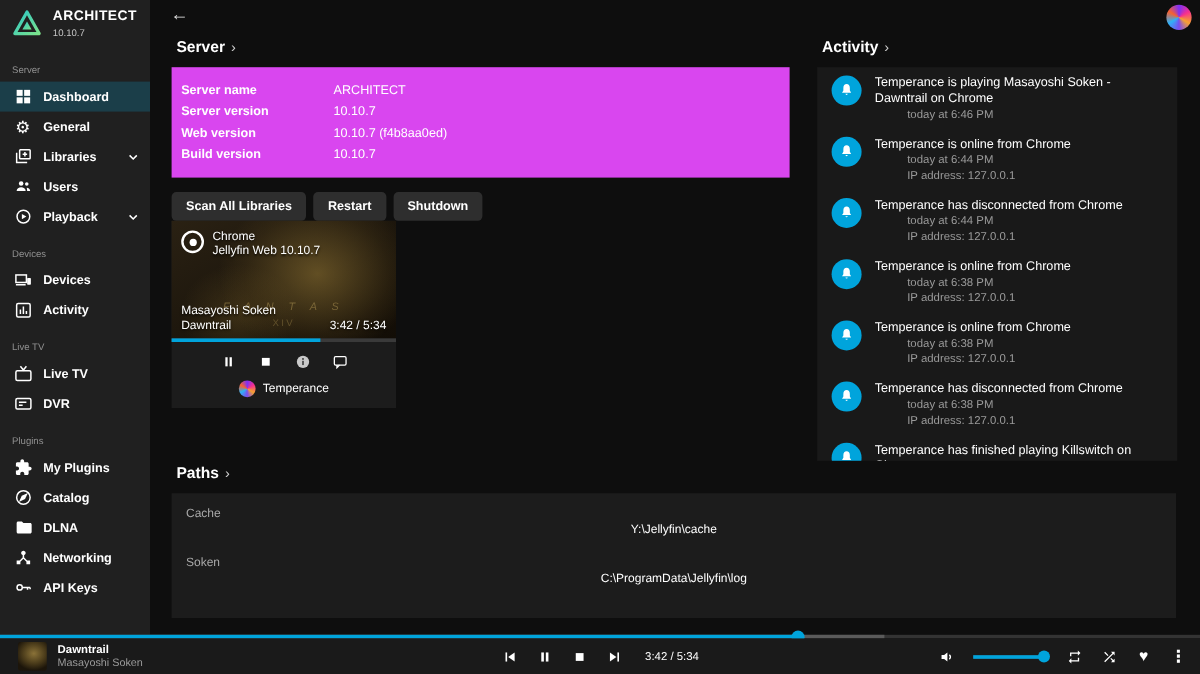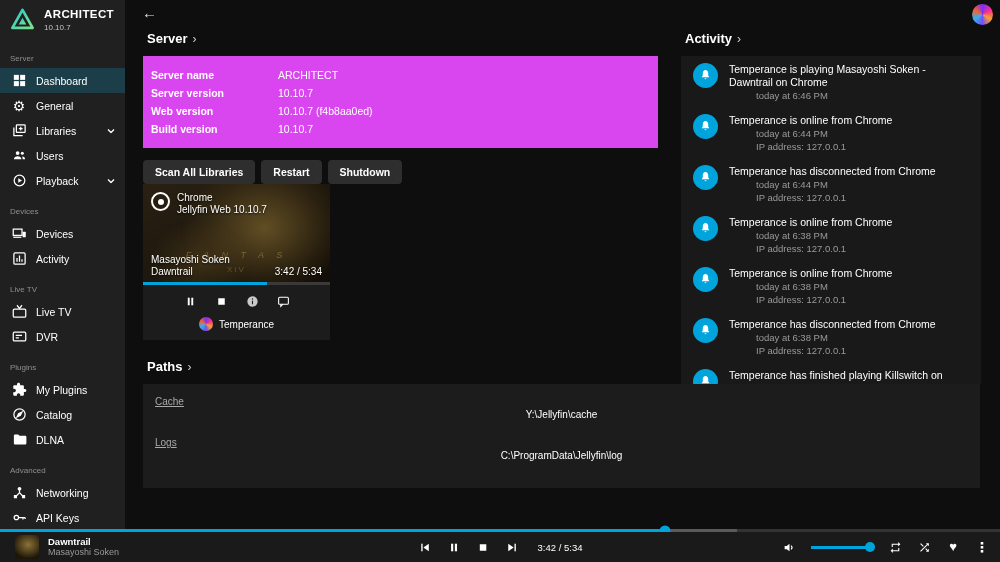--- a/index.html
+++ b/index.html
@@ -12,21 +12,21 @@
   .brand-logo { width:27px; height:27px; flex:none; }
   .brand-text { margin-left:8px; padding-top:2px; }
   .brand-name { font-size:11.5px; font-weight:bold; letter-spacing:.4px; }
   .brand-ver { font-size:8px; color:#c4c4c4; margin-top:3px; }
   .ssec { font-size:8px; color:#8f8f8f; padding:14px 0 5px 10px; }
   .sitem { display:flex; align-items:center; height:25px; padding-left:11px; position:relative; cursor:pointer; }
   .sitem.active { background:#1b3e49; }
   .sicon { width:16px; height:16px; display:flex; align-items:center; justify-content:center; color:#fff; flex:none; }
   .sicon svg { width:15px; height:15px; }
   .gear-glyph { font-size:14px; line-height:16px; }
-  .slabel { font-size:10.5px; font-weight:400; margin-left:9px; white-space:nowrap; }
+  .slabel { font-size:10.5px; font-weight:700; margin-left:9px; white-space:nowrap; }
   .schev { position:absolute; right:10px; top:50%; transform:translateY(-50%); display:flex; }
 
   
   .main { position:absolute; left:125px; top:0; right:0; height:529px; background:#0e0e0e; overflow:hidden; }
   .back { position:absolute; left:17px; top:4px; font-size:15px; color:#e0e0e0; cursor:pointer; }
   .avatar { position:absolute; right:7px; top:4px; width:21px; height:21px; border-radius:50%;
     background:conic-gradient(#7b2ff7,#f72f8e,#f7a12f,#7a4df0,#2fb1f7,#f7612f,#7b2ff7); cursor:pointer; }
   .colL { position:absolute; left:18px; top:31px; width:515px; }
   .colR { position:absolute; left:556px; top:31px; width:300px; }
   .h { font-size:13px; font-weight:600; margin:0 0 10px 4px; cursor:pointer; }
@@ -58,24 +58,24 @@
     font-size:10px; line-height:12px; text-shadow:0 1px 2px rgba(0,0,0,.8); }
   .devprog { height:3px; background:#3a3a3a; position:relative; cursor:pointer; }
   .devprog .fill { position:absolute; left:0; top:0; height:100%; background:#00a4dc; }
   .devctl { display:flex; justify-content:center; align-items:center; gap:17px; padding:9px 0 3px; }
   .devctl .cbtn { width:14px; height:14px; display:flex; align-items:center; justify-content:center; color:#fff; cursor:pointer; }
   .devctl svg { width:13px; height:13px; }
   .devuser { display:flex; justify-content:center; align-items:center; gap:6px; padding:6px 0 9px; font-size:10px; }
   .mini-avatar { width:14px; height:14px; border-radius:50%;
     background:conic-gradient(#7b2ff7,#f72f8e,#f7a12f,#7a4df0,#2fb1f7,#f7612f,#7b2ff7); }
 
-  .pathsheading { margin-top:19px; }
+  .pathsheading { margin-top:46px; }
   .pathscard { background:#1c1c1c; width:837px; padding:11px 12px; }
   .pentry { margin-bottom:14px; }
-  .plab { font-size:10px; color:#a9a9a9; line-height:13px;text-decoration:underline; }
+  .plab { font-size:10px; color:#a9a9a9; line-height:13px; }
   .pval { font-size:10px; line-height:14px;text-align:center; }
 
   .actcard { background:#191919; height:328px; padding:7px 12px 4px; overflow:hidden; }
   .aentry { display:flex; margin-bottom:12px; }
   .abell { width:25px; height:25px; border-radius:50%; background:#00a4dc; flex:none;
     display:flex; align-items:center; justify-content:center; margin-right:11px; }
   .abell svg { width:13px; height:13px; }
   .atxt .t { font-size:10.5px; line-height:13px; }
   .atxt .s { font-size:9.5px; color:#9a9a9a; line-height:13px;padding-left:27px; }
 
@@ -241,21 +241,20 @@
   </div>
   <div class="sitem">
     <span class="sicon">
       <svg viewBox="0 0 24 24" fill="currentColor">
           <path d="M3 6c0-1.1.9-2 2-2h5l2 2h9c1.1 0 2 .9 2 2v10c0 1.1-.9 2-2 2H5c-1.1 0-2-.9-2-2z"></path>
         </svg>
     </span>
     <span class="slabel">DLNA</span>
   </div>
 
-  <div class="ssec">Advanced</div>
   <div class="sitem">
     <span class="sicon">
       <svg viewBox="0 0 24 24" fill="currentColor">
           <path d="M17 16l-4-4V8.82C14.16 8.4 15 7.3 15 6c0-1.66-1.34-3-3-3S9 4.34 9 6c0 1.3.84 2.4 2 2.82V12l-4 4H3v5h5v-3.05l4-4.2 4 4.2V21h5v-5h-4z"></path>
         </svg>
     </span>
     <span class="slabel">Networking</span>
   </div>
   <div class="sitem">
     <span class="sicon">
@@ -357,21 +356,21 @@
 
     <div class="h pathsheading">
       <span>Paths</span><span class="chev">›</span>
     </div>
     <div class="pathscard">
       <div class="pentry">
         <div class="plab">Cache</div>
         <div class="pval">Y:\Jellyfin\cache</div>
       </div>
       <div class="pentry">
-        <div class="plab">Logs</div>
+        <div class="plab">Soken</div>
         <div class="pval">C:\ProgramData\Jellyfin\log</div>
       </div>
 
     </div>
   </div>
 
   <div class="colR">
     <div class="h">
       <span>Activity</span><span class="chev">›</span>
     </div>

